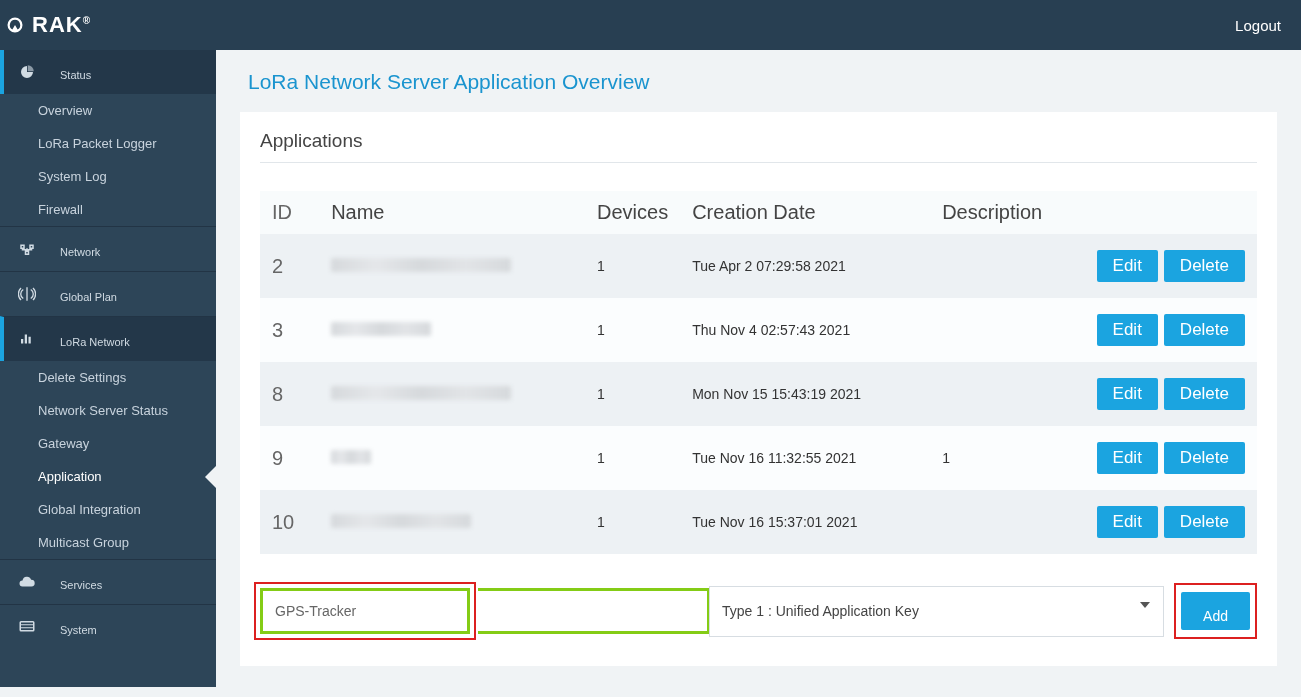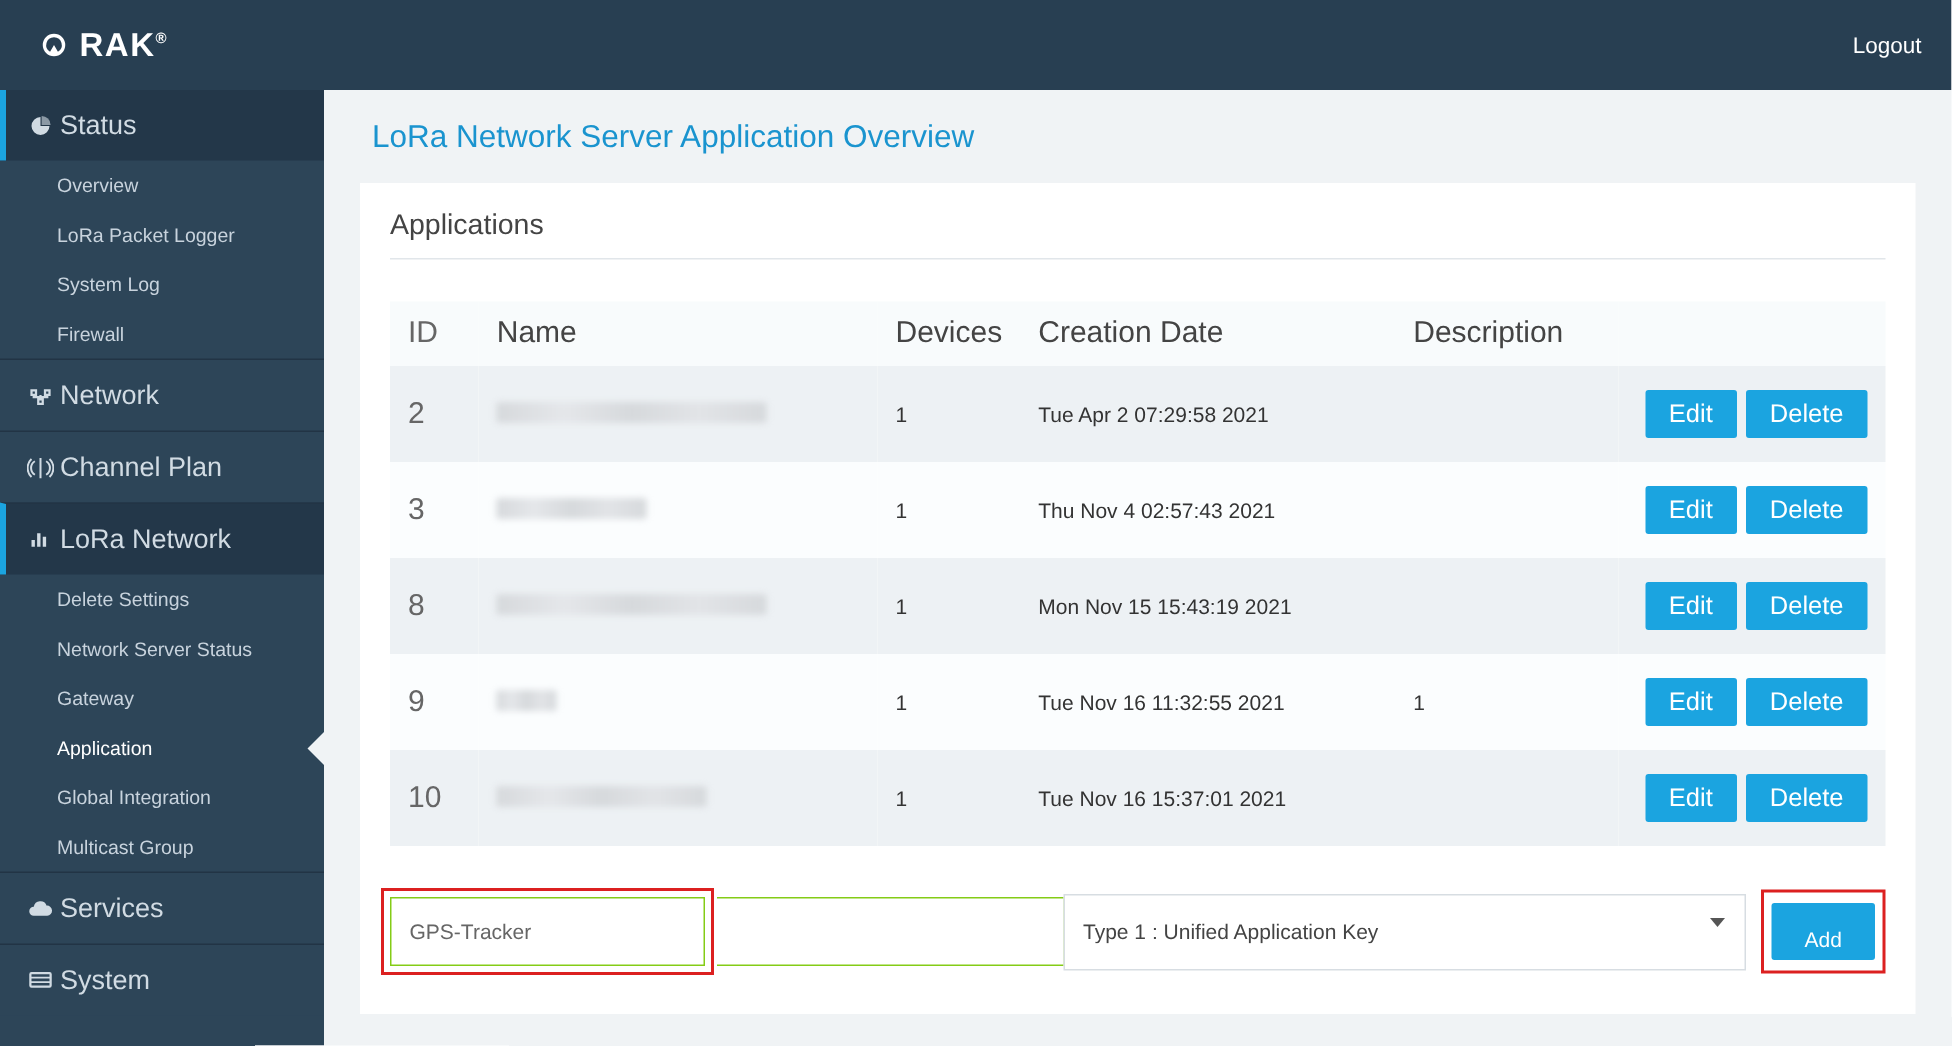--- a/index.html
+++ b/index.html
@@ -1,27 +1,27 @@
 <!DOCTYPE html>
 <html><head>
 <meta charset="utf-8">
 <style>
 * { box-sizing: border-box; margin: 0; padding: 0; }
 body { font-family: Arial, Helvetica, sans-serif; font-size: 14px; background: #f0f3f5; width: 1301px; height: 697px; overflow: hidden; }
 
-.header { background: #283f52; height: 60px; display: flex; align-items: center; justify-content: space-between; padding: 0 20px 0 27px; color: #fff; }
+.header { background: #283f52; height: 50px; display: flex; align-items: center; justify-content: space-between; padding: 0 20px 0 6px; color: #fff; }
 .logo { display: flex; align-items: center; gap: 8px; }
 .logo-svg { width: 28px; height: 28px; }
 .logo-text { font-size: 22px; font-weight: bold; letter-spacing: 1px; }
 .logo-text sup { font-size: 10px; }
 .logout { color: #fff; font-size: 15px; cursor: pointer; }
 
 .container { display: flex; height: calc(100% - 60px); }
 .sidebar { width: 216px; background: #2d4558; color: #d1dbe3; display: flex; flex-direction: column; }
-.nav-item { display: flex; align-items: center; padding: 13px 18px; gap: 4px; cursor: pointer; font-size: 18px; position: relative; }
+.nav-item { display: flex; align-items: flex-end; padding: 13px 18px; gap: 24px; cursor: pointer; font-size: 11px; position: relative; }
 .nav-item.top-level { background: #2d4558; border-top: 1px solid #223445; }
 .nav-item.top-level:first-child { border-top: none; }
 .nav-item.active { background: #233749; border-left: 4px solid #1ba4e0; padding-left: 14px; }
 .nav-sub { padding: 9px 18px 9px 38px; font-size: 13px; cursor: pointer; color: #c8d3dd; }
 .nav-sub.current { color: #fff; position: relative; }
 .nav-sub.current::after { content: ""; position: absolute; right: -1px; top: 50%; transform: translateY(-50%); border-top: 12px solid transparent; border-bottom: 12px solid transparent; border-right: 12px solid #f0f3f5; }
 .nav-icon { width: 18px; height: 18px; display: inline-flex; align-items: center; justify-content: center; }
 .nav-icon svg { width: 18px; height: 18px; fill: #d1dbe3; }
 
 .main { flex: 1; padding: 20px 24px; overflow: auto; }
@@ -42,21 +42,21 @@
 .col-desc { width: 150px; }
 .col-act { text-align: right; white-space: nowrap; }
 .btn { background: #1ba4e0; color: #fff; border: none; padding: 6px 16px; font-size: 17px; border-radius: 2px; cursor: pointer; margin-left: 6px; }
 
 .blur { display: inline-block; width: 180px; height: 14px; background: linear-gradient(90deg,#d6d9dc,#e5e7ea,#d6d9dc,#e2e4e7,#d6d9dc); filter: blur(2px); border-radius: 2px; }
 .blur.short { width: 100px; }
 .blur.tiny { width: 40px; }
 .blur.med { width: 140px; }
 
 .add-row { display: flex; align-items: center; gap: 0; margin-top: 28px; position: relative; }
-.add-input { flex: 0 0 460px; height: 46px; padding: 6px 12px; border: 1px solid #84cc16; font-size: 14px; color: #666; }
+.add-input { flex: 0 0 460px; height: 46px; padding: 6px 12px; border: 3px solid #84cc16; font-size: 14px; color: #666; }
 .add-select-wrap { flex: 1; margin-left: -1px; }
 .add-select { width: 100%; height: 51px; padding: 6px 12px; border: 1px solid #d7dde2; font-size: 14px; color: #444; background: #fff; -webkit-appearance: none; appearance: none; }
 .add-select-wrap { position: relative; }
 .add-select-wrap::after { content: ""; position: absolute; right: 14px; top: 16px; border-left: 5px solid transparent; border-right: 5px solid transparent; border-top: 6px solid #555; pointer-events: none; }
 .add-btn { height: 38px; padding: 16px 22px; margin-left: 16px; background: #1ba4e0; color: #fff; border: none; font-size: 14px; border-radius: 2px; cursor: pointer; }
 .highlight-wrap-input { border: 2px solid #dc2020; display: inline-block; padding: 4px; margin-left: -6px; margin-right: 2px; }
 .highlight-wrap-btn { border: 2px solid #dc2020; display: inline-block; padding: 7px 5px; margin-left: 10px; }
 .highlight-wrap-btn .add-btn { margin-left: 0; }
 </style>
 </head>
@@ -98,21 +98,21 @@
         </span>
       <span>Network</span>
     </div>
 
     <div class="nav-item top-level">
       <span class="nav-icon">
           <svg viewBox="0 0 24 24">
             <path d="M12 3v18M7 6a7 7 0 000 12M17 6a7 7 0 010 12M4 4a11 11 0 000 16M20 4a11 11 0 010 16" stroke="#d1dbe3" stroke-width="1.8" fill="none"></path>
           </svg>
         </span>
-      <span>Channel Plan</span>
+      <span>Global Plan</span>
     </div>
 
     <div class="nav-item top-level active">
       <span class="nav-icon">
           <svg viewBox="0 0 24 24">
             <path d="M4 18v-6h3v6zm5 0V6h3v12zm5 0v-9h3v9z"></path>
           </svg>
         </span>
       <span>LoRa Network</span>
     </div>

